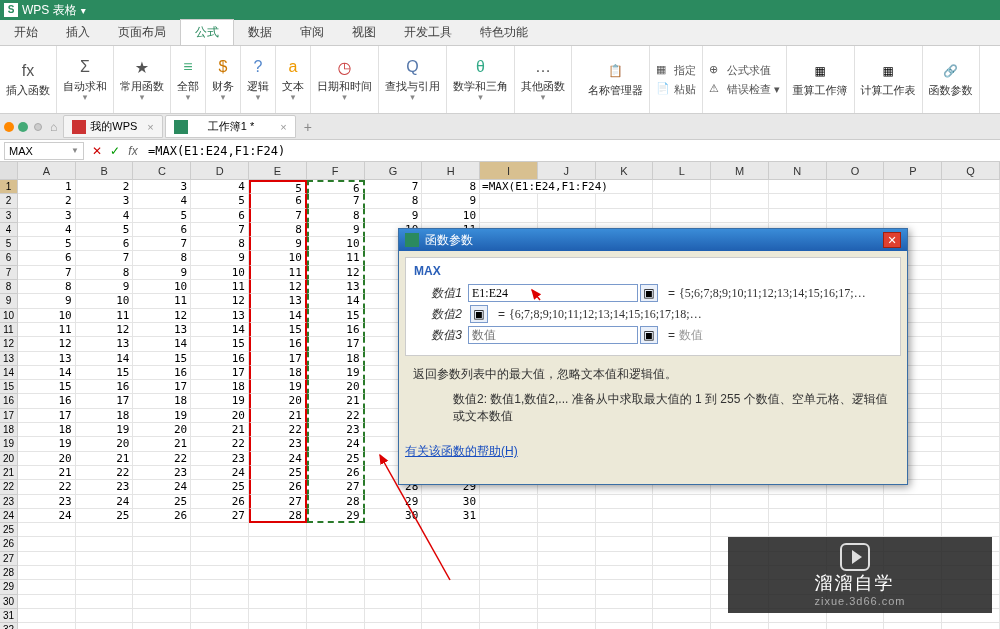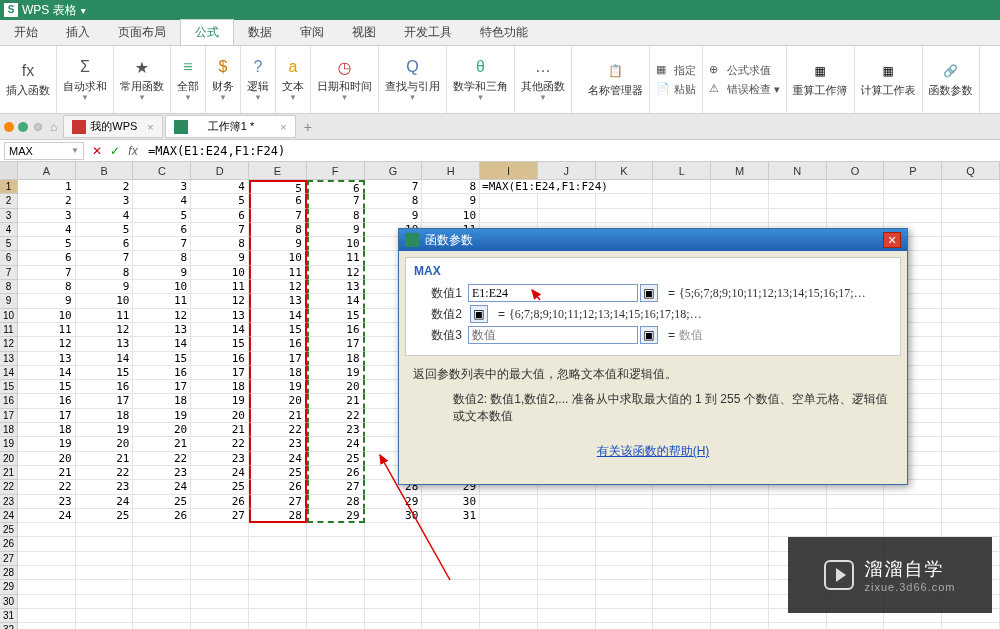--- a/index.html
+++ b/index.html
@@ -64,40 +64,40 @@
 .cell.formula { text-align: left; padding-left: 2px; }
 
 
 .dialog { position: absolute; left: 398px; top: 228px; width: 510px; background: #ece9d8; border: 1px solid #3a6ea5; box-shadow: 2px 2px 8px rgba(0,0,0,.4); }
 .dlg-title { height: 22px; background: linear-gradient(#3a8cd8,#1f5fb0); color: #fff; display: flex; align-items: center; padding: 0 6px; font-size: 12px; }
 .dlg-title .ico { width: 14px; height: 14px; background: #2b8a5f; margin-right: 6px; }
 .dlg-title .x { margin-left: auto; width: 18px; height: 16px; background: #e04030; border: 1px solid #a02010; text-align: center; line-height: 14px; cursor: pointer; color: #fff; font-size: 11px; }
 .dlg-body { background: #fff; margin: 6px; border: 1px solid #ccc; padding: 6px 8px 8px; font-size: 12px; }
 .dlg-fn { color: #2a5fb8; font-weight: bold; margin-bottom: 6px; }
 .argrow { display: flex; align-items: center; margin: 3px 0; }
-.argrow .albl { width: 48px; text-align: right; margin-right: 6px; color: #333; }
+.argrow .albl { width: 48px; text-align: right; margin-right: 6px; color: #333; font-style: italic; }
 .argrow input { width: 170px; height: 18px; border: 1px solid #7a9acc; padding: 0 3px; font-size: 12px; font-family: SimSun; }
 .argrow .refbtn { width: 18px; height: 18px; border: 1px solid #7a9acc; margin-left: 2px; background: #eaf0fa; display: flex; align-items: center; justify-content: center; cursor: pointer; }
 .argrow .eq { margin-left: 10px; color: #333; }
 .argrow .preview { margin-left: 4px; color: #333; font-family: SimSun; white-space: nowrap; overflow: hidden; max-width: 200px; }
 .argrow .preview.gray { color: #999; }
 .dlg-desc-area { margin: 6px; padding: 4px 8px 6px; font-size: 12px; color: #333; }
 .dlg-result-eq { text-align: center; margin: 4px 0 6px; }
 .dlg-hint { margin: 8px 0 6px 40px; }
-.dlg-bottom { display: flex; align-items: center; margin: 0 6px 24px; flex-direction: column; }
+.dlg-bottom { display: flex; align-items: flex-end; margin: 0 6px 24px; }
 .dlg-link { color: #1a4fc0; text-decoration: underline; cursor: pointer; font-size: 12px; }
 .dlg-btns { margin-left: auto; }
 .dlg-btn { width: 68px; height: 22px; border: 1px solid #888; background: #f0f0f0; margin-left: 6px; cursor: pointer; font-size: 12px; }
 .dlg-btn.primary { border: 2px solid #4a80c0; }
 
 
 .arrow { position: absolute; pointer-events: none; }
 
 
-.watermark { position: absolute; right: 8px; bottom: 16px; width: 204px; height: 76px; background: rgba(30,30,30,.85); display: flex; align-items: center; justify-content: center; color: #fff; padding: 6px 8px; }
+.watermark { position: absolute; right: 8px; bottom: 16px; width: 264px; height: 76px; background: rgba(30,30,30,.85); display: flex; align-items: center; justify-content: center; color: #fff; padding: 6px 8px; flex-direction: column; }
 .watermark .play { width: 30px; height: 30px; border: 2px solid #ddd; border-radius: 6px; display: flex; align-items: center; justify-content: center; margin-right: 10px; }
 .watermark .play::after { content: ""; border-left: 10px solid #ddd; border-top: 7px solid transparent; border-bottom: 7px solid transparent; margin-left: 3px; }
 .watermark .txt .t1 { font-size: 18px; letter-spacing: 2px; }
 .watermark .txt .t2 { font-size: 11px; color: #aaa; letter-spacing: 1px; }
 </style>
 </head>
 <body>
 
 <div class="titlebar">
   <span class="logo">S</span>

